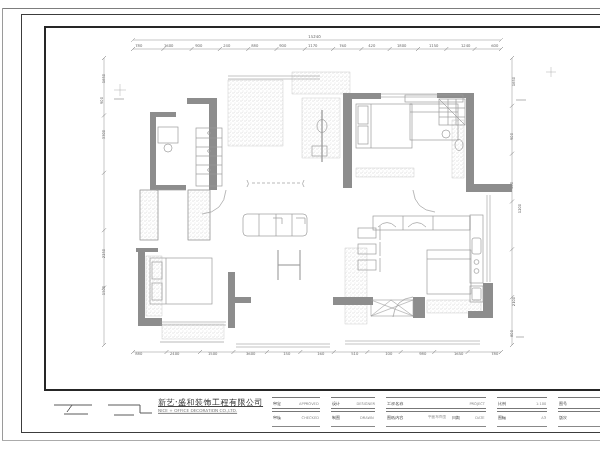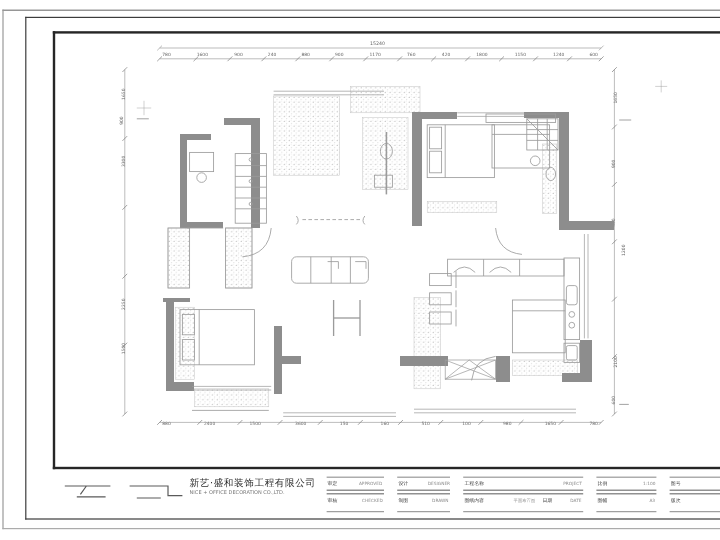--- a/index.html
+++ b/index.html
@@ -13,21 +13,21 @@
   .frame{position:absolute;box-sizing:border-box;}
   #frame-mid{left:21px;top:14px;width:579px;height:419px;border:1px solid #3c3c3c;border-right:none;}
   #frame-inner{left:44px;top:26px;width:556px;height:365px;border:2px solid #262626;border-right:none;background:#fff;}
   
   .dim{font-size:6px;color:#666;transform:scale(0.62);transform-origin:center;white-space:nowrap;}
   .dim-row{position:absolute;display:flex;justify-content:space-between;height:7px;align-items:center;}
   .vdim{position:absolute;font-size:6px;color:#666;transform:rotate(-90deg) scale(0.62);transform-origin:center;white-space:nowrap;}
   .dim-total{position:absolute;font-size:6px;color:#666;transform:scale(0.65);white-space:nowrap;}
   
   #title-strip{position:absolute;left:44px;top:394px;width:556px;height:37px;}
-  #company{position:absolute;left:114px;top:4px;width:120px;}
+  #company{position:absolute;left:114px;top:4px;width:120px;text-decoration:underline;}
   #company .cn{font-size:8px;color:#2d2d2d;letter-spacing:0.5px;line-height:10px;}
   #company .en{font-size:6px;color:#777;transform:scale(0.7);transform-origin:left top;white-space:nowrap;}
   #tb-groups{position:absolute;left:228px;top:3px;width:372px;height:30px;display:flex;gap:11px;overflow:hidden;}
   .tb-group{border-top:1px solid #777;border-bottom:1px solid #888;flex:none;}
   .tb-row{display:flex;justify-content:space-between;align-items:center;height:10px;padding:0 1px;}
   .tb-rule{height:2px;border-top:1px solid #777;border-bottom:1px solid #777;}
   .tb-txt{font-size:6px;color:#3f3f3f;transform:scale(0.68);transform-origin:left center;white-space:nowrap;}
   .tb-sub{font-size:6px;color:#8a8a8a;transform:scale(0.6);transform-origin:right center;white-space:nowrap;}
   svg{position:absolute;left:0;top:0;}
 </style>

